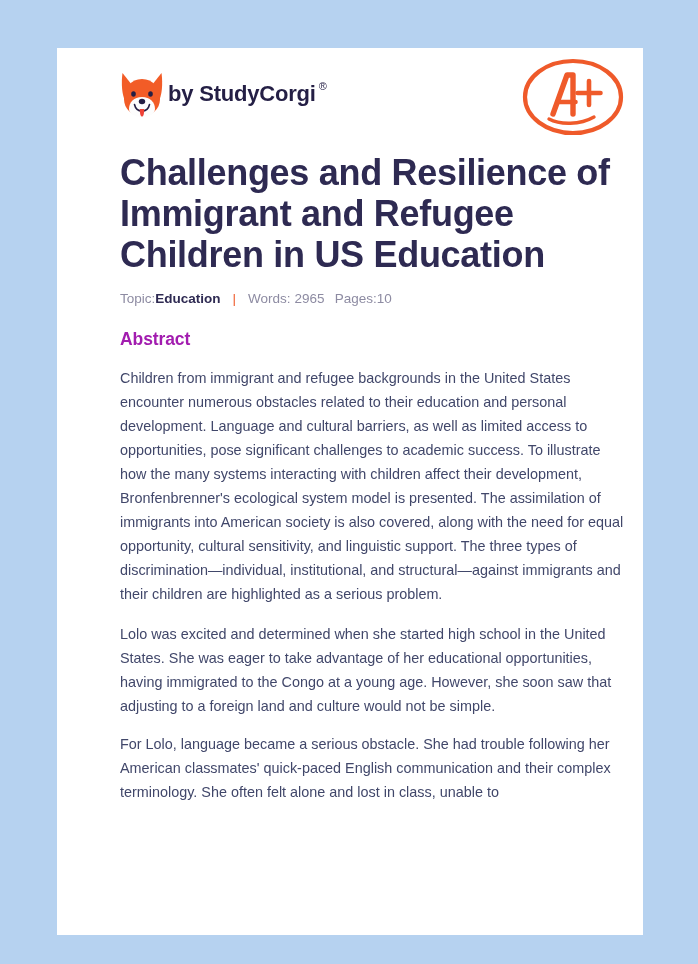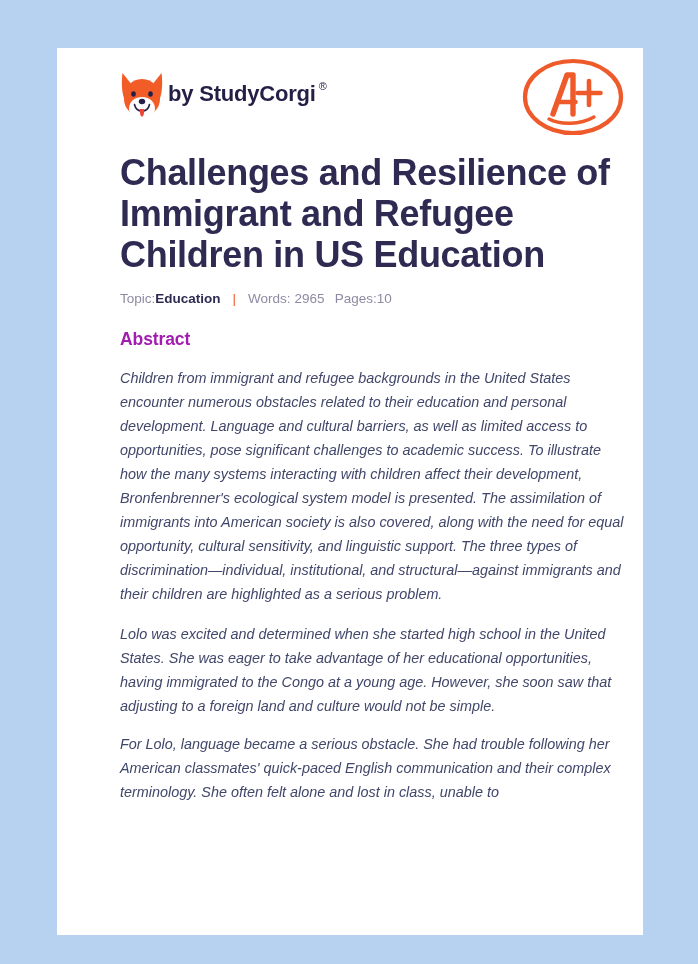--- a/index.html
+++ b/index.html
@@ -131,21 +131,20 @@
     letter-spacing: -0.1px;
   }
 
   .body-par {
     margin: 16px 0 0 0;
     font-size: 14.4px;
     line-height: 24px;
     color: #41476a;
     text-align: left;
     width: 506px;
-    font-style: italic;
   }
   .body-par.tight { margin-top: 14px; }
 </style>
 </head>
 <body>
 
 <div class="page-sheet">
   <div class="page-inner">
 
     <div class="doc-header">

